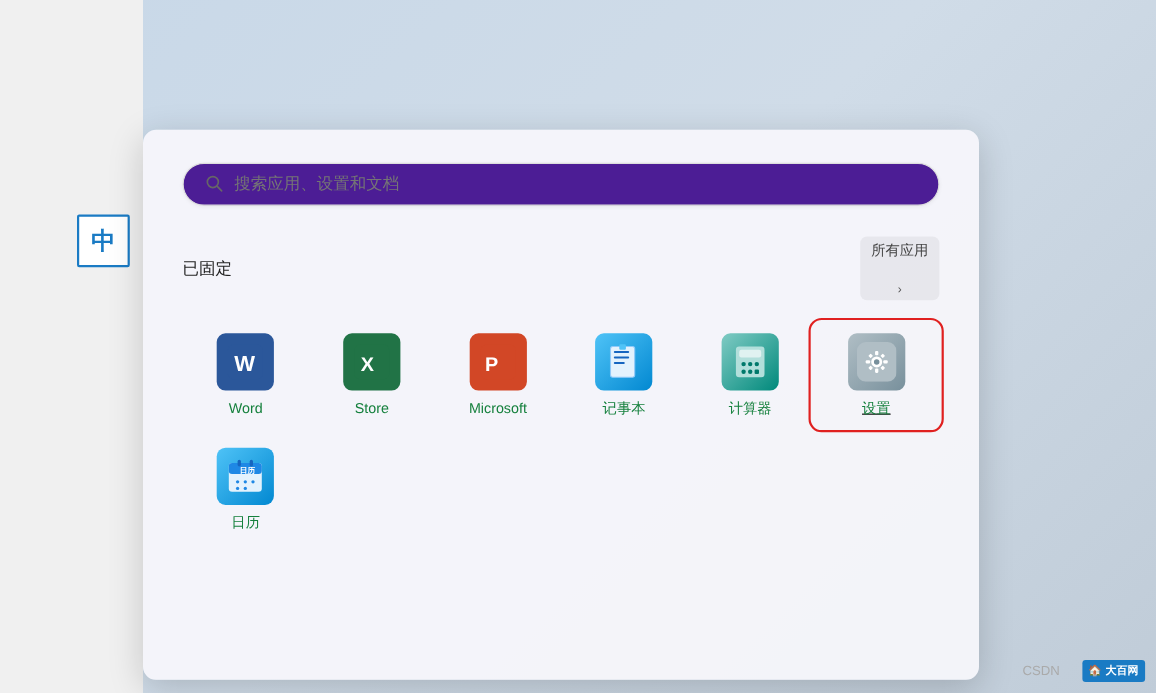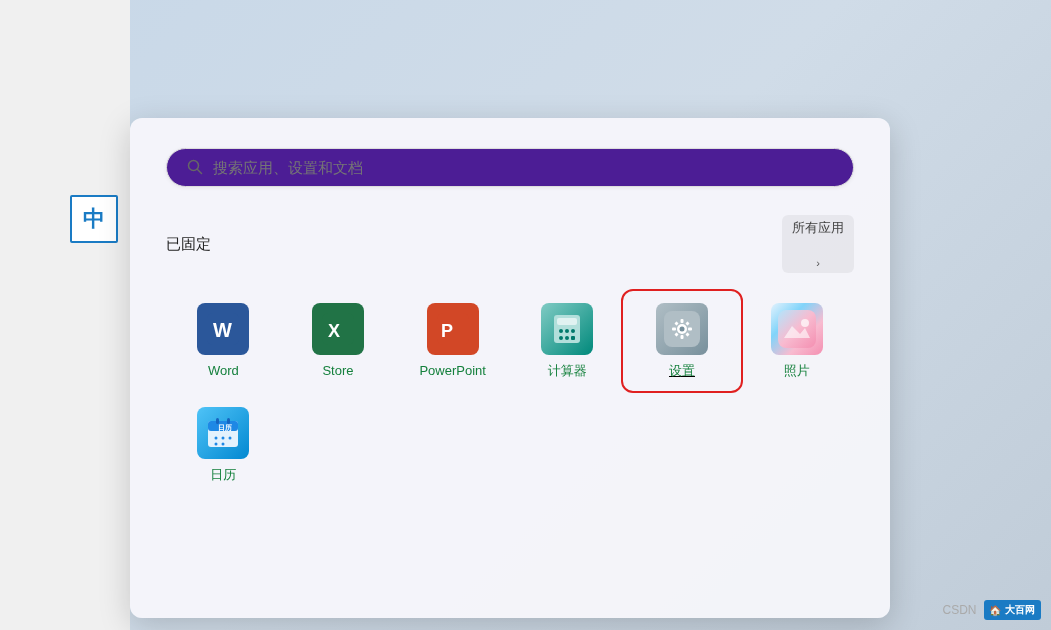--- a/index.html
+++ b/index.html
@@ -278,21 +278,21 @@
       justify-content: center;
     }
 
     
     .watermark {
       position: absolute;
       bottom: 10px;
       right: 10px;
       display: flex;
       align-items: center;
-      gap: 7px;
+      gap: 20px;
       text-align: center;
     }
     .watermark-text {
       font-size: 12px;
       color: #aaa;
     }
     .watermark-logo {
       background: #1a7bc4;
       color: white;
       font-size: 10px;
@@ -360,23 +360,35 @@
       <span class="app-label">Store</span>
     </div>
 
     <div class="app-item">
       <div class="icon-ppt">
         <svg width="32" height="32" viewBox="0 0 32 32" fill="none">
           <rect width="32" height="32" rx="6" fill="#d24726"></rect>
           <text x="4" y="24" font-size="18" font-weight="bold" fill="white" font-family="Arial">P</text>
         </svg>
       </div>
-      <span class="app-label">PowerPoint</span>
-    </div>
-
+      <span class="app-label">Microsoft</span>
+    </div>
+
+    <div class="app-item">
+      <div class="icon-notepad">
+        <svg width="36" height="36" viewBox="0 0 36 36" fill="none">
+          <rect x="6" y="4" width="22" height="28" rx="2" fill="#e3f2fd" stroke="#90caf9" stroke-width="1"></rect>
+          <rect x="9" y="8" width="14" height="2" rx="1" fill="#1565c0"></rect>
+          <rect x="9" y="13" width="14" height="2" rx="1" fill="#1565c0"></rect>
+          <rect x="9" y="18" width="10" height="2" rx="1" fill="#1565c0"></rect>
+          <rect x="14" y="2" width="6" height="5" rx="1" fill="#4fc3f7"></rect>
+        </svg>
+      </div>
+      <span class="app-label">记事本</span>
+    </div>
 
     <div class="app-item">
       <div class="icon-calc">
         <svg width="36" height="36" viewBox="0 0 36 36" fill="none">
           <rect x="5" y="4" width="26" height="28" rx="3" fill="#b2dfdb"></rect>
           <rect x="8" y="7" width="20" height="7" rx="2" fill="#e0f2f1"></rect>
           <circle cx="12" cy="20" r="2" fill="#00796b"></circle>
           <circle cx="18" cy="20" r="2" fill="#00796b"></circle>
           <circle cx="24" cy="20" r="2" fill="#00796b"></circle>
           <circle cx="12" cy="27" r="2" fill="#00796b"></circle>
@@ -402,38 +414,20 @@
           <rect x="22" y="11" width="3" height="3" rx="0.5" fill="white" transform="rotate(45 23.5 12.5)"></rect>
           <rect x="11" y="22" width="3" height="3" rx="0.5" fill="white" transform="rotate(45 12.5 23.5)"></rect>
           <rect x="22" y="22" width="3" height="3" rx="0.5" fill="white" transform="rotate(45 23.5 23.5)"></rect>
         </svg>
       </div>
       <span class="app-label">设置</span>
     </div>
 
 
 
-    <div class="app-item">
-      <div class="icon-photos">
-        <svg width="38" height="38" viewBox="0 0 38 38" fill="none">
-          <rect width="38" height="38" rx="8" fill="url(#photosGrad)"></rect>
-          <defs>
-            <linearGradient id="photosGrad" x1="0" y1="0" x2="38" y2="38" gradientUnits="userSpaceOnUse">
-              <stop offset="0%" stop-color="#b3e5fc"></stop>
-              <stop offset="50%" stop-color="#f8bbd0"></stop>
-              <stop offset="100%" stop-color="#f48fb1"></stop>
-            </linearGradient>
-          </defs>
-
-          <path d="M6 28 L14 16 L22 24 L27 18 L32 28 Z" fill="rgba(255,255,255,0.6)"></path>
-          <circle cx="27" cy="13" r="4" fill="rgba(255,255,255,0.7)"></circle>
-        </svg>
-      </div>
-      <span class="app-label">照片</span>
-    </div>
 
     <div class="app-item">
       <div class="icon-calendar">
         <svg width="38" height="38" viewBox="0 0 38 38" fill="none">
           <rect x="4" y="7" width="30" height="26" rx="3" fill="#e3f2fd"></rect>
           <rect x="4" y="7" width="30" height="10" rx="3" fill="#1e88e5"></rect>
           <rect x="12" y="4" width="3" height="6" rx="1.5" fill="#1565c0"></rect>
           <rect x="23" y="4" width="3" height="6" rx="1.5" fill="#1565c0"></rect>
 
           <circle cx="12" cy="24" r="1.5" fill="#1e88e5"></circle>

